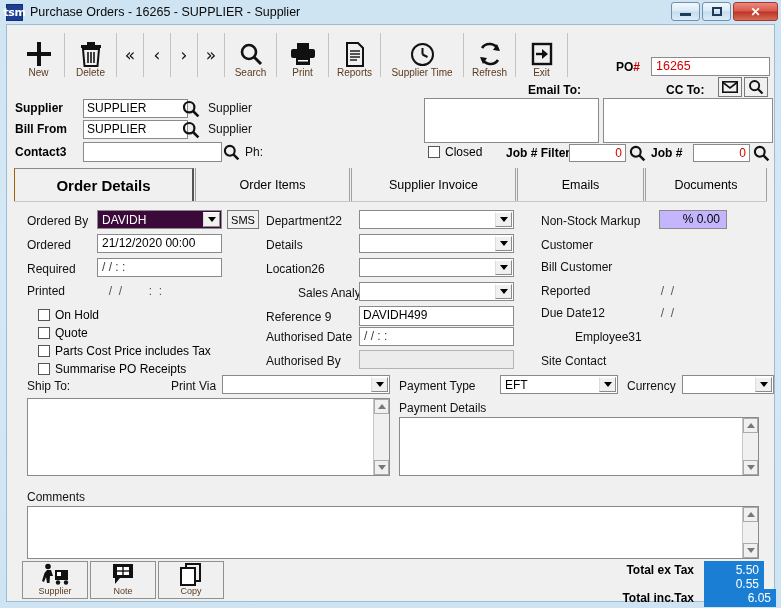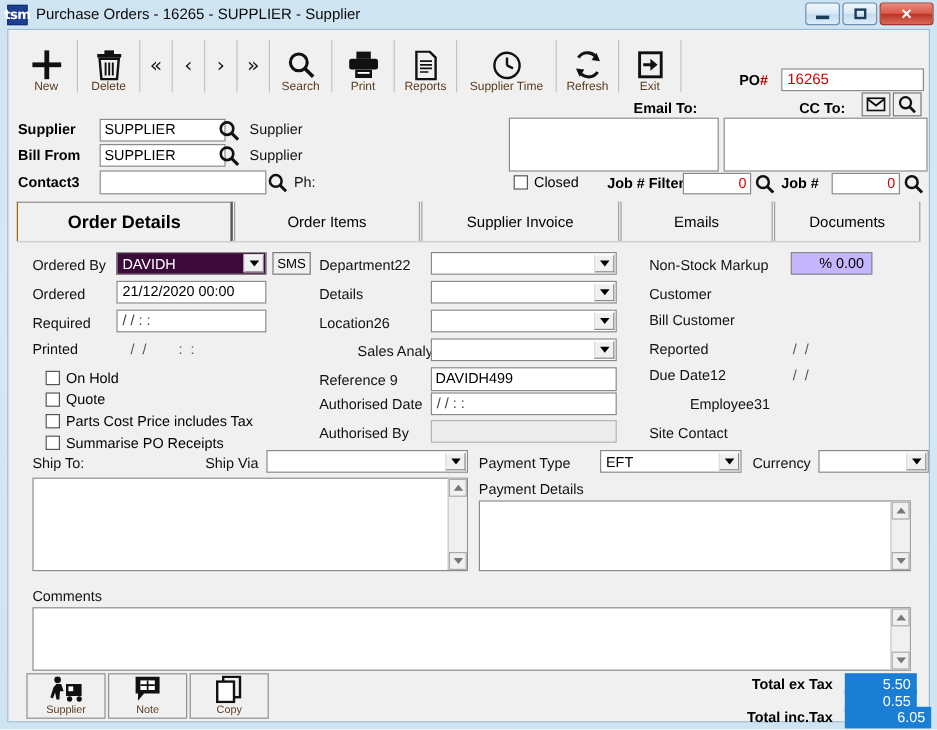--- a/index.html
+++ b/index.html
@@ -802,21 +802,21 @@
       <div class="lbl" style="left:527px; top:82px;">Reported</div>
       <div class="datestatic" style="left:640px; top:82px;">  /  /</div>
 
       <div class="lbl" style="left:527px; top:104px;">Due Date12</div>
       <div class="datestatic" style="left:640px; top:104px;">  /  /</div>
 
       <div class="lbl" style="left:527px; top:128px;margin-left:34px;">Employee31</div>
       <div class="lbl" style="left:527px; top:152px;">Site Contact</div>
 
       <div class="lbl" style="left:13px; top:177px;">Ship To:</div>
-      <div class="lbl" style="left:157px; top:177px;">Ship Via</div>
+      <div class="lbl" style="left:157px; top:177px;">Print Via</div>
       <div class="combo" style="left:208px; top:173px; width:168px; height:19px;">
         <span></span>
         <span class="arrow">
             <span class="caret"></span>
           </span>
       </div>
 
       <div class="ta" style="left:13px; top:196px; width:363px; height:78px;">
         <div class="scroll">
           <div class="sbtn">

